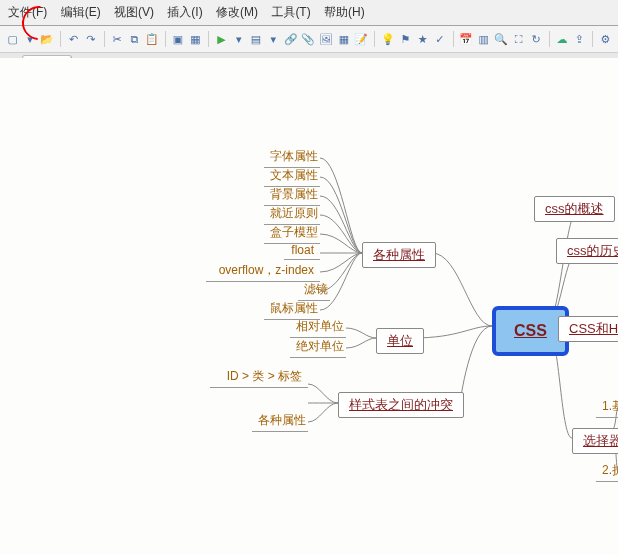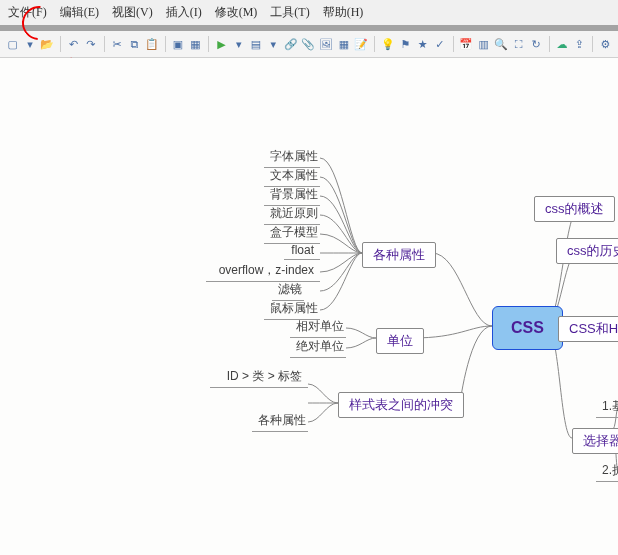--- a/index.html
+++ b/index.html
@@ -8,25 +8,24 @@
     font-family: "Microsoft YaHei", Arial, sans-serif;
     font-size: 12px;
     background: #f5f5f5;
     width: 618px;
     height: 555px;
     overflow: hidden;
     position: relative;
   }
   .menubar {
     background: #f0f0f0;
-    border-bottom: 6px solid #a3a3a3;
+    border-bottom: 1px solid #a3a3a3;
     padding: 4px 8px;
     font-size: 12px;
     color: #333;
-    font-family: Liberation Serif, serif;
   }
   .menubar span { margin-right: 10px; cursor: default; }
   .toolbar {
     background: #f4f4f4;
     border-bottom: 1px solid #d0d0d0;
     padding: 4px 6px;
     display: flex;
     align-items: center;
     gap: 4px;
   }
@@ -94,38 +93,39 @@
     top: 58px; left: 0; right: 0; bottom: 0;
     background: #fdfdfc;
     overflow: hidden;
   }
   .node {
     position: absolute;
     border: 1px solid #888;
     background: #fff;
     padding: 3px 10px;
     font-size: 13px;
-    color: #4c1d95;
+    color: #7f1d1d;
     white-space: nowrap;
     border-radius: 2px;
+    text-decoration: underline;
   }
   .node.center {
     background: #8ec5f0;
-    border: 1px solid #1d4ed8;
+    border: 4px solid #1d4ed8;
     font-weight: bold;
     font-size: 16px;
     padding: 12px 18px;
     border-radius: 6px;
   }
   .leaf {
     position: absolute;
     border-bottom: 1px solid #999;
     padding: 2px 6px;
     font-size: 12px;
-    color: #404040;
+    color: #a16207;
     white-space: nowrap;
     text-align: right;
   }
   svg.wires {
     position: absolute;
     top: 0; left: 0;
     width: 100%; height: 100%;
     pointer-events: none;
   }
   svg.wires path {
@@ -241,21 +241,21 @@
   <div class="leaf" style="left:596px;top:402px;text-align:left">2.扩展</div>
 
   <div class="node" style="left:362px;top:184px">各种属性</div>
   <div class="leaf" style="left:264px;top:88px;width:56px">字体属性</div>
   <div class="leaf" style="left:264px;top:107px;width:56px">文本属性</div>
   <div class="leaf" style="left:264px;top:126px;width:56px">背景属性</div>
   <div class="leaf" style="left:264px;top:145px;width:56px">就近原则</div>
   <div class="leaf" style="left:264px;top:164px;width:56px">盒子模型</div>
   <div class="leaf" style="left:284px;top:183px;width:36px">float</div>
   <div class="leaf" style="left:206px;top:202px;width:114px">overflow，z-index</div>
-  <div class="leaf" style="left:272px;top:221px;width:32px">滤镜</div>
+  <div class="leaf" style="left:298px;top:221px;width:32px">滤镜</div>
   <div class="leaf" style="left:264px;top:240px;width:56px">鼠标属性</div>
 
   <div class="node" style="left:376px;top:270px">单位</div>
   <div class="leaf" style="left:290px;top:258px;width:56px">相对单位</div>
   <div class="leaf" style="left:290px;top:278px;width:56px">绝对单位</div>
 
   <div class="node" style="left:338px;top:334px">样式表之间的冲突</div>
   <div class="leaf" style="left:210px;top:308px;width:98px">ID &gt; 类 &gt; 标签</div>
   <div class="leaf" style="left:252px;top:352px;width:56px">各种属性</div>
 

